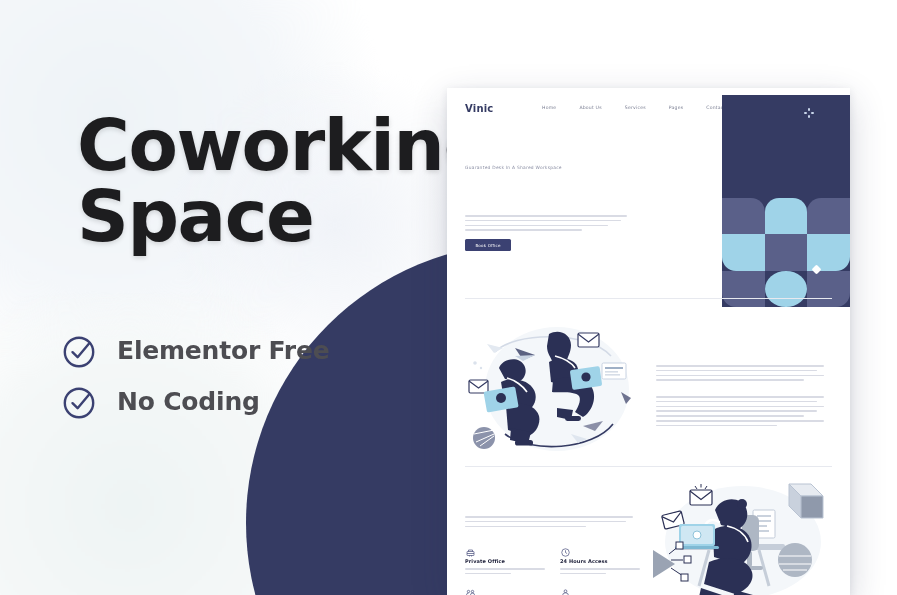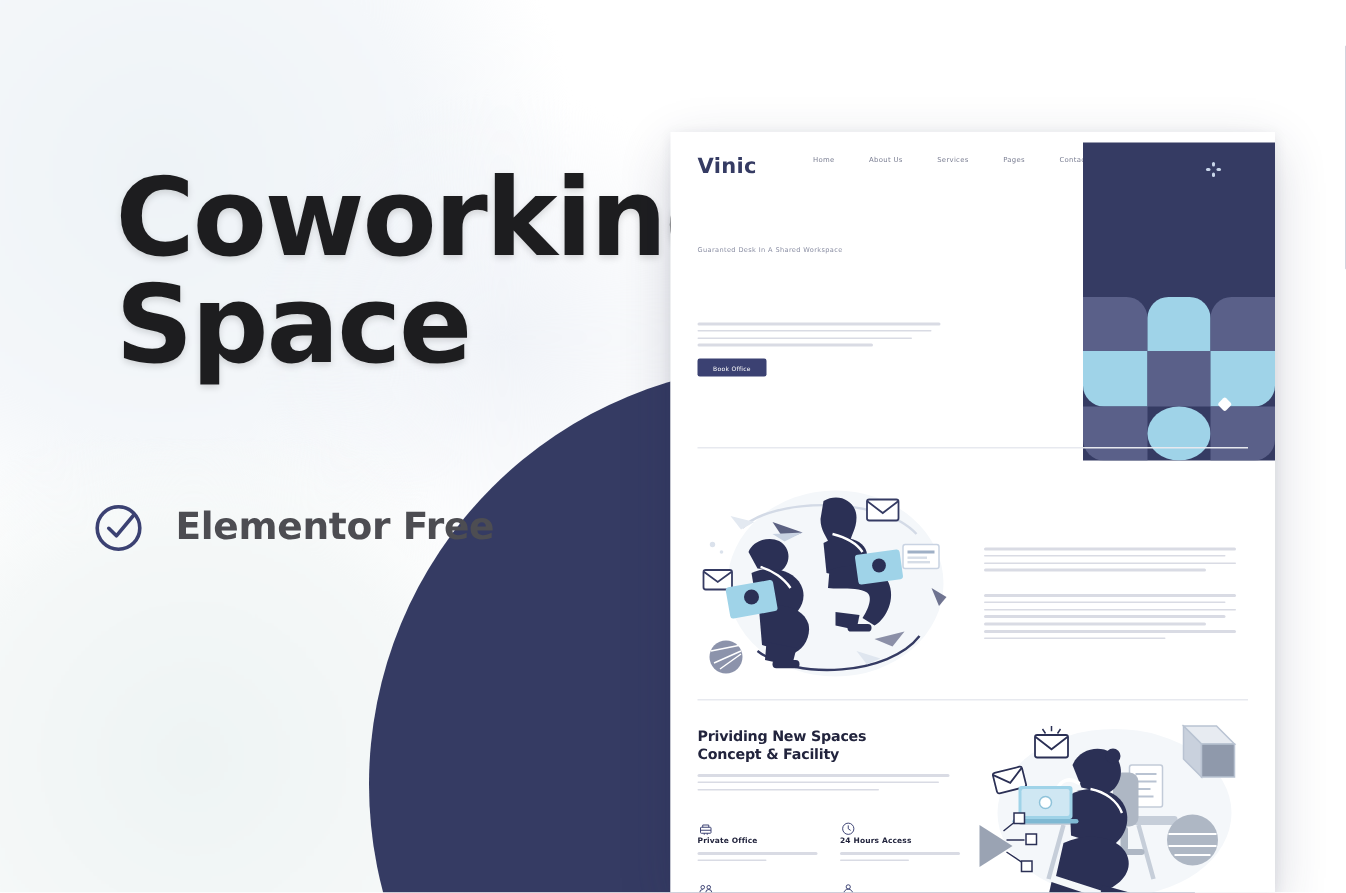--- a/index.html
+++ b/index.html
@@ -73,21 +73,21 @@
   
   .mockup{
     position:absolute;left:447px;top:88px;width:403px;height:507px;
     background:#ffffff;
     box-shadow:0 12px 34px rgba(40,45,80,0.20), 0 2px 8px rgba(40,45,80,0.10);
     overflow:hidden;
   }
 
   
   .mk-nav{position:absolute;left:0;top:0;width:100%;height:45px;display:flex;align-items:center;}
-  .mk-logo{position:absolute;left:18px;top:15px;font-size:14px;font-weight:700;color:#353b63;letter-spacing:0.2px;}
+  .mk-logo{position:absolute;left:18px;top:15px;font-size:10px;font-weight:700;color:#353b63;letter-spacing:0.2px;}
   .mk-menu{position:absolute;left:95px;top:17px;display:flex;gap:23px;}
   .mk-menu span{font-size:4.6px;color:#7b7f93;letter-spacing:0.2px;white-space:nowrap;}
 
   
   .mk-hero-panel{
     position:absolute;right:0;top:7px;width:128px;height:212px;background:#353b63;overflow:hidden;
   }
   .mk-dots{position:absolute;right:36px;top:13px;width:10px;height:10px;}
   .mk-dots i{position:absolute;width:2.6px;height:2.6px;background:#c9d6ea;border-radius:1px;}
   .mk-dots i:nth-child(1){left:3.6px;top:0;}
@@ -172,20 +172,29 @@
     <div class="feature-row">
       <span class="check-icon">
         <svg viewBox="0 0 34 34" fill="none">
           <circle cx="16" cy="18" r="14.2" stroke="#3b4172" stroke-width="2.4"></circle>
           <path d="M9.5 18.2 L14.6 23.2 L26.5 9.0" stroke="#3b4172" stroke-width="2.4" stroke-linecap="round" stroke-linejoin="round" fill="none"></path>
         </svg>
       </span>
       <span class="feature-label">Elementor Free</span>
     </div>
 
+    <div class="feature-row">
+      <span class="check-icon">
+        <svg viewBox="0 0 34 34" fill="none">
+          <circle cx="16" cy="18" r="14.2" stroke="#3b4172" stroke-width="2.4"></circle>
+          <path d="M9.5 18.2 L14.6 23.2 L26.5 9.0" stroke="#3b4172" stroke-width="2.4" stroke-linecap="round" stroke-linejoin="round" fill="none"></path>
+        </svg>
+      </span>
+      <span class="feature-label">No Coding</span>
+    </div>
 
 
   </div>
 
   <div class="mockup">
 
     <div class="mk-nav">
       <div class="mk-logo">Vinic</div>
       <div class="mk-menu">
         <span>Home</span>
@@ -308,22 +317,20 @@
         <div class="tline s2"></div>
       <div class="tline s1"></div>
         <div class="tline s2"></div>
       <div class="tline s3"></div>
         <div class="tline s1"></div>
       <div class="tline s4"></div>
     </div>
 
     <div class="mk-div" style="top:378px"></div>
 
-    <div class="mk-h3">Prividing New Spaces
-Concept &amp; Facility</div>
     <div class="mk-p4">
       <span class="sr">Lorem ipsum dolor sit amet, consectetur adipiscing elit. Integer condimentum adipiscing sapien proin. Aliquam amet non enim, ut aliquet in pulvinar eu, in condimentum adipiscing sapien proin. Aliquam amet non enim, ut sit amet, consectetur elit. Integer. Aliqu.</span>
       <div class="tline s1"></div>
         <div class="tline s2"></div>
         <div class="tline s4"></div>
     </div>
 
     <div class="feat-grid">
 
       <div class="feat-cell">

